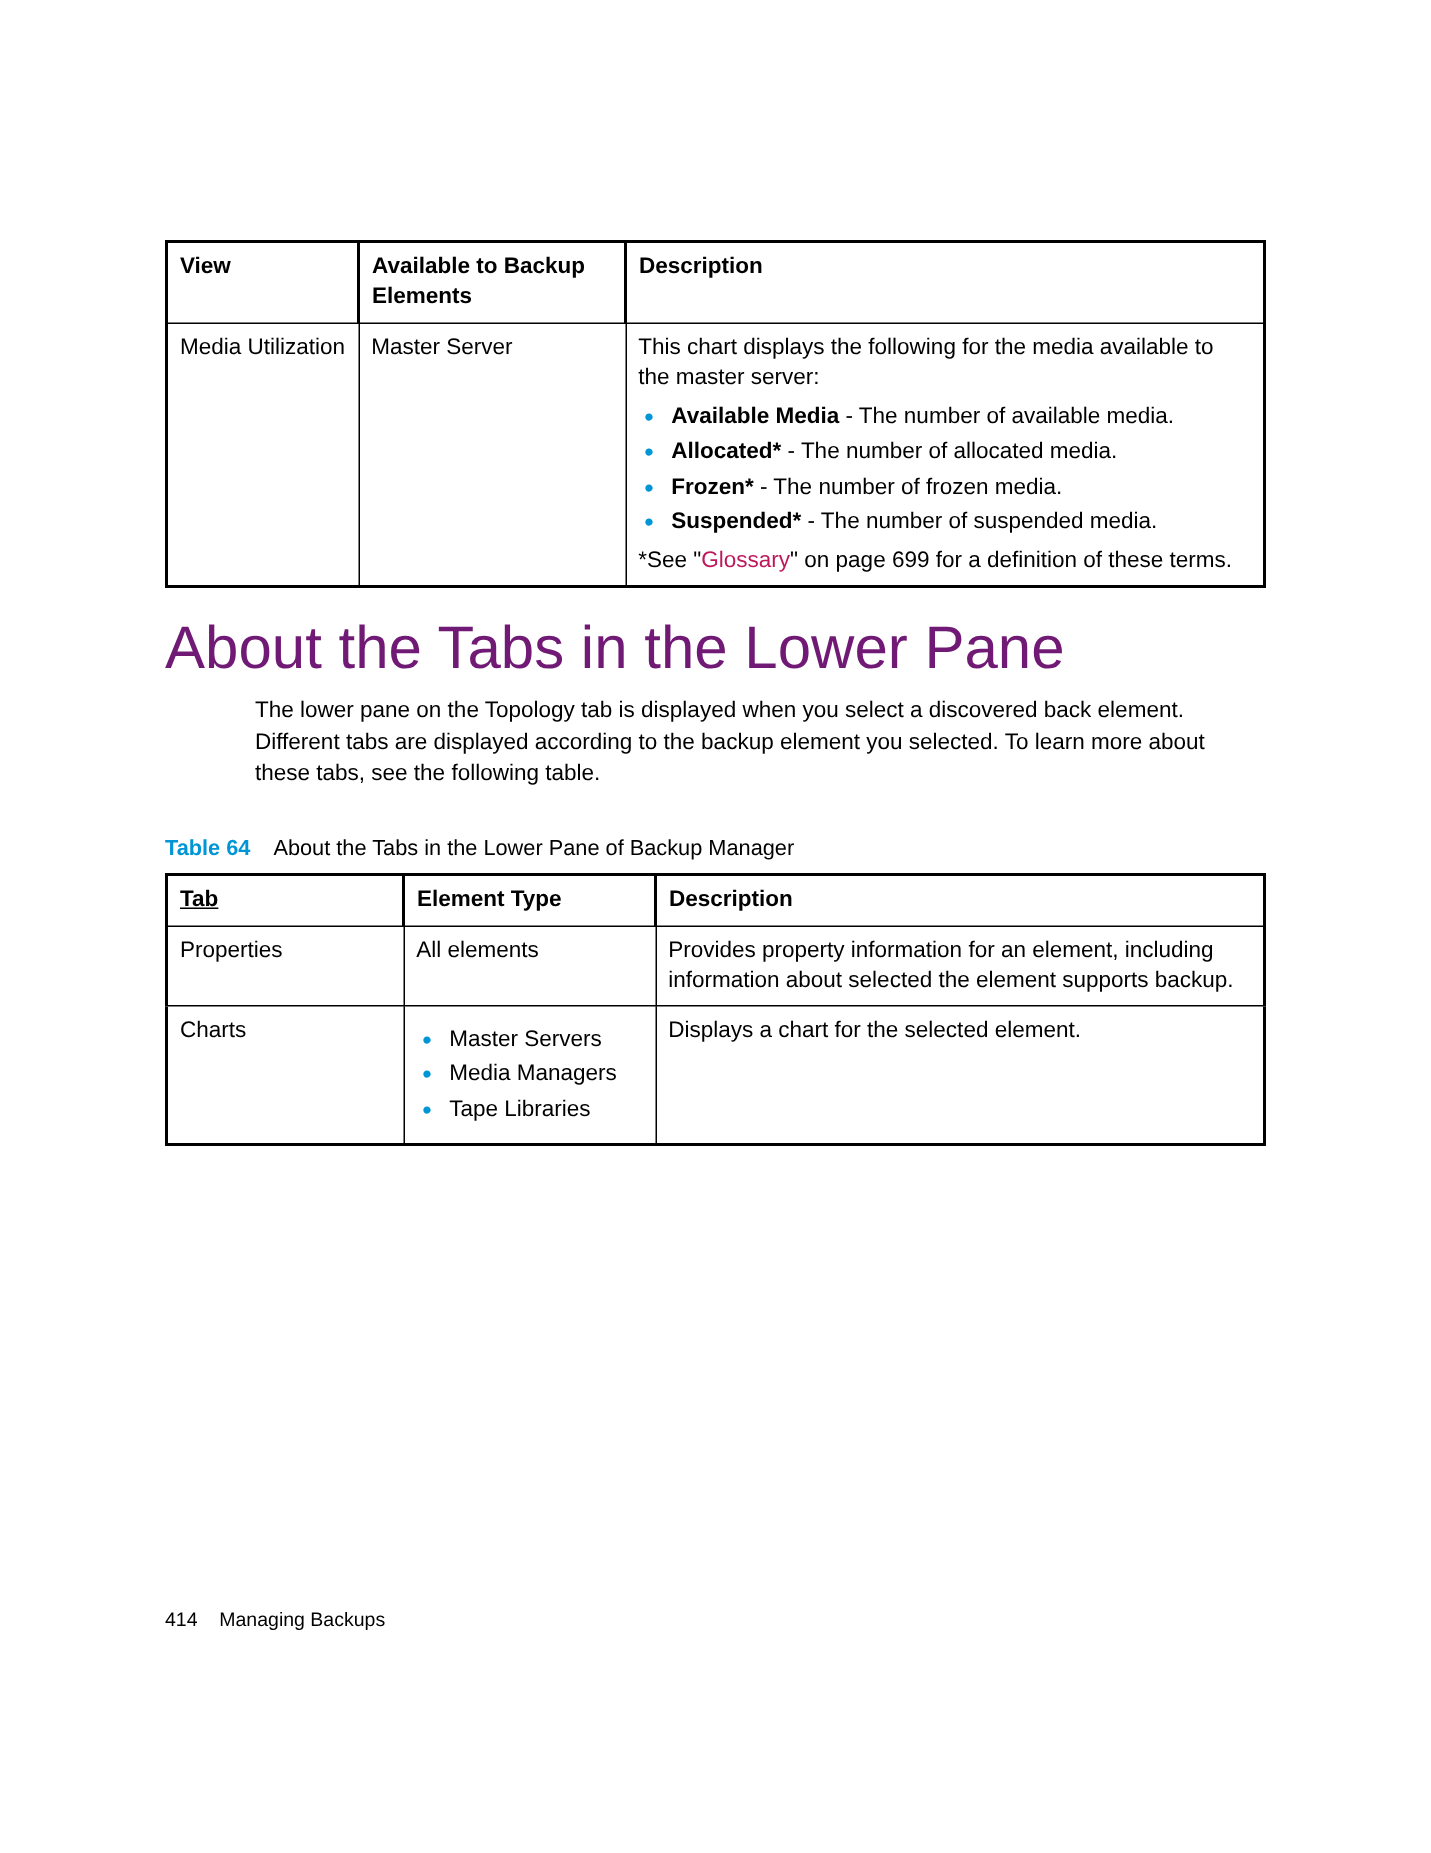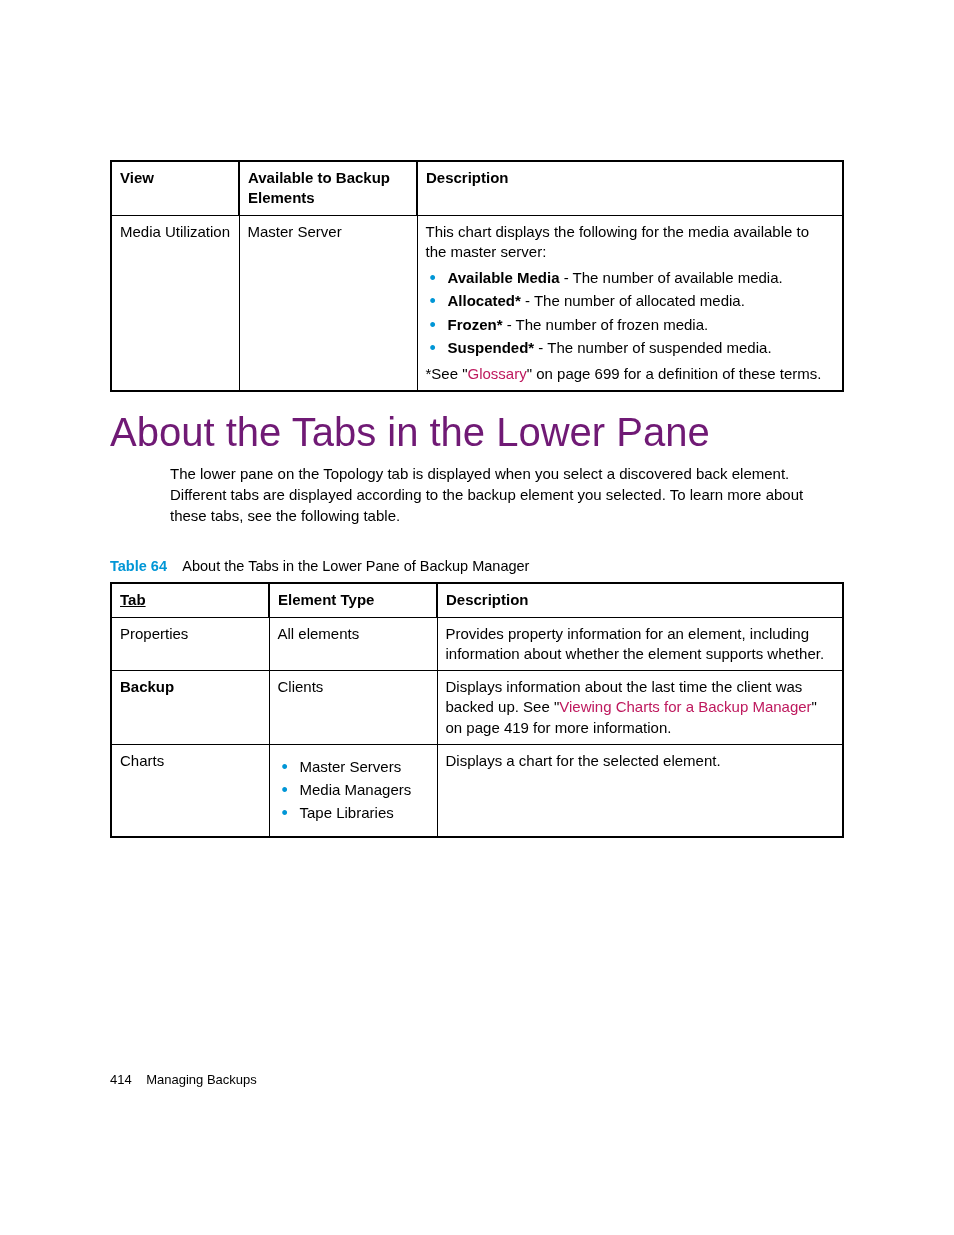--- a/index.html
+++ b/index.html
@@ -133,26 +133,21 @@
       <tr>
         <th class="w3">Tab</th>
         <th class="w4">Element Type</th>
         <th>Description</th>
       </tr>
     </thead>
     <tbody id="t64body">
     <tr>
           <td>Properties</td>
           <td>All elements</td>
-          <td><span>Provides property information for an element, including information about whether the element supports whether.</span></td>
-        </tr>
-        <tr>
-          <td class="bold">Backup</td>
-          <td>Clients</td>
-          <td><span>Displays information about the last time the client was backed up. See "</span><span class="link">Viewing Charts for a Backup Manager</span><span>" on page 419 for more information.</span></td>
+          <td><span>Provides property information for an element, including information about selected the element supports backup.</span></td>
         </tr>
         <tr>
           <td>Charts</td>
           <td>
             <ul class="blue">
               <li>Master Servers</li>
               <li>Media Managers</li>
               <li>Tape Libraries</li>
             </ul>
           </td>

